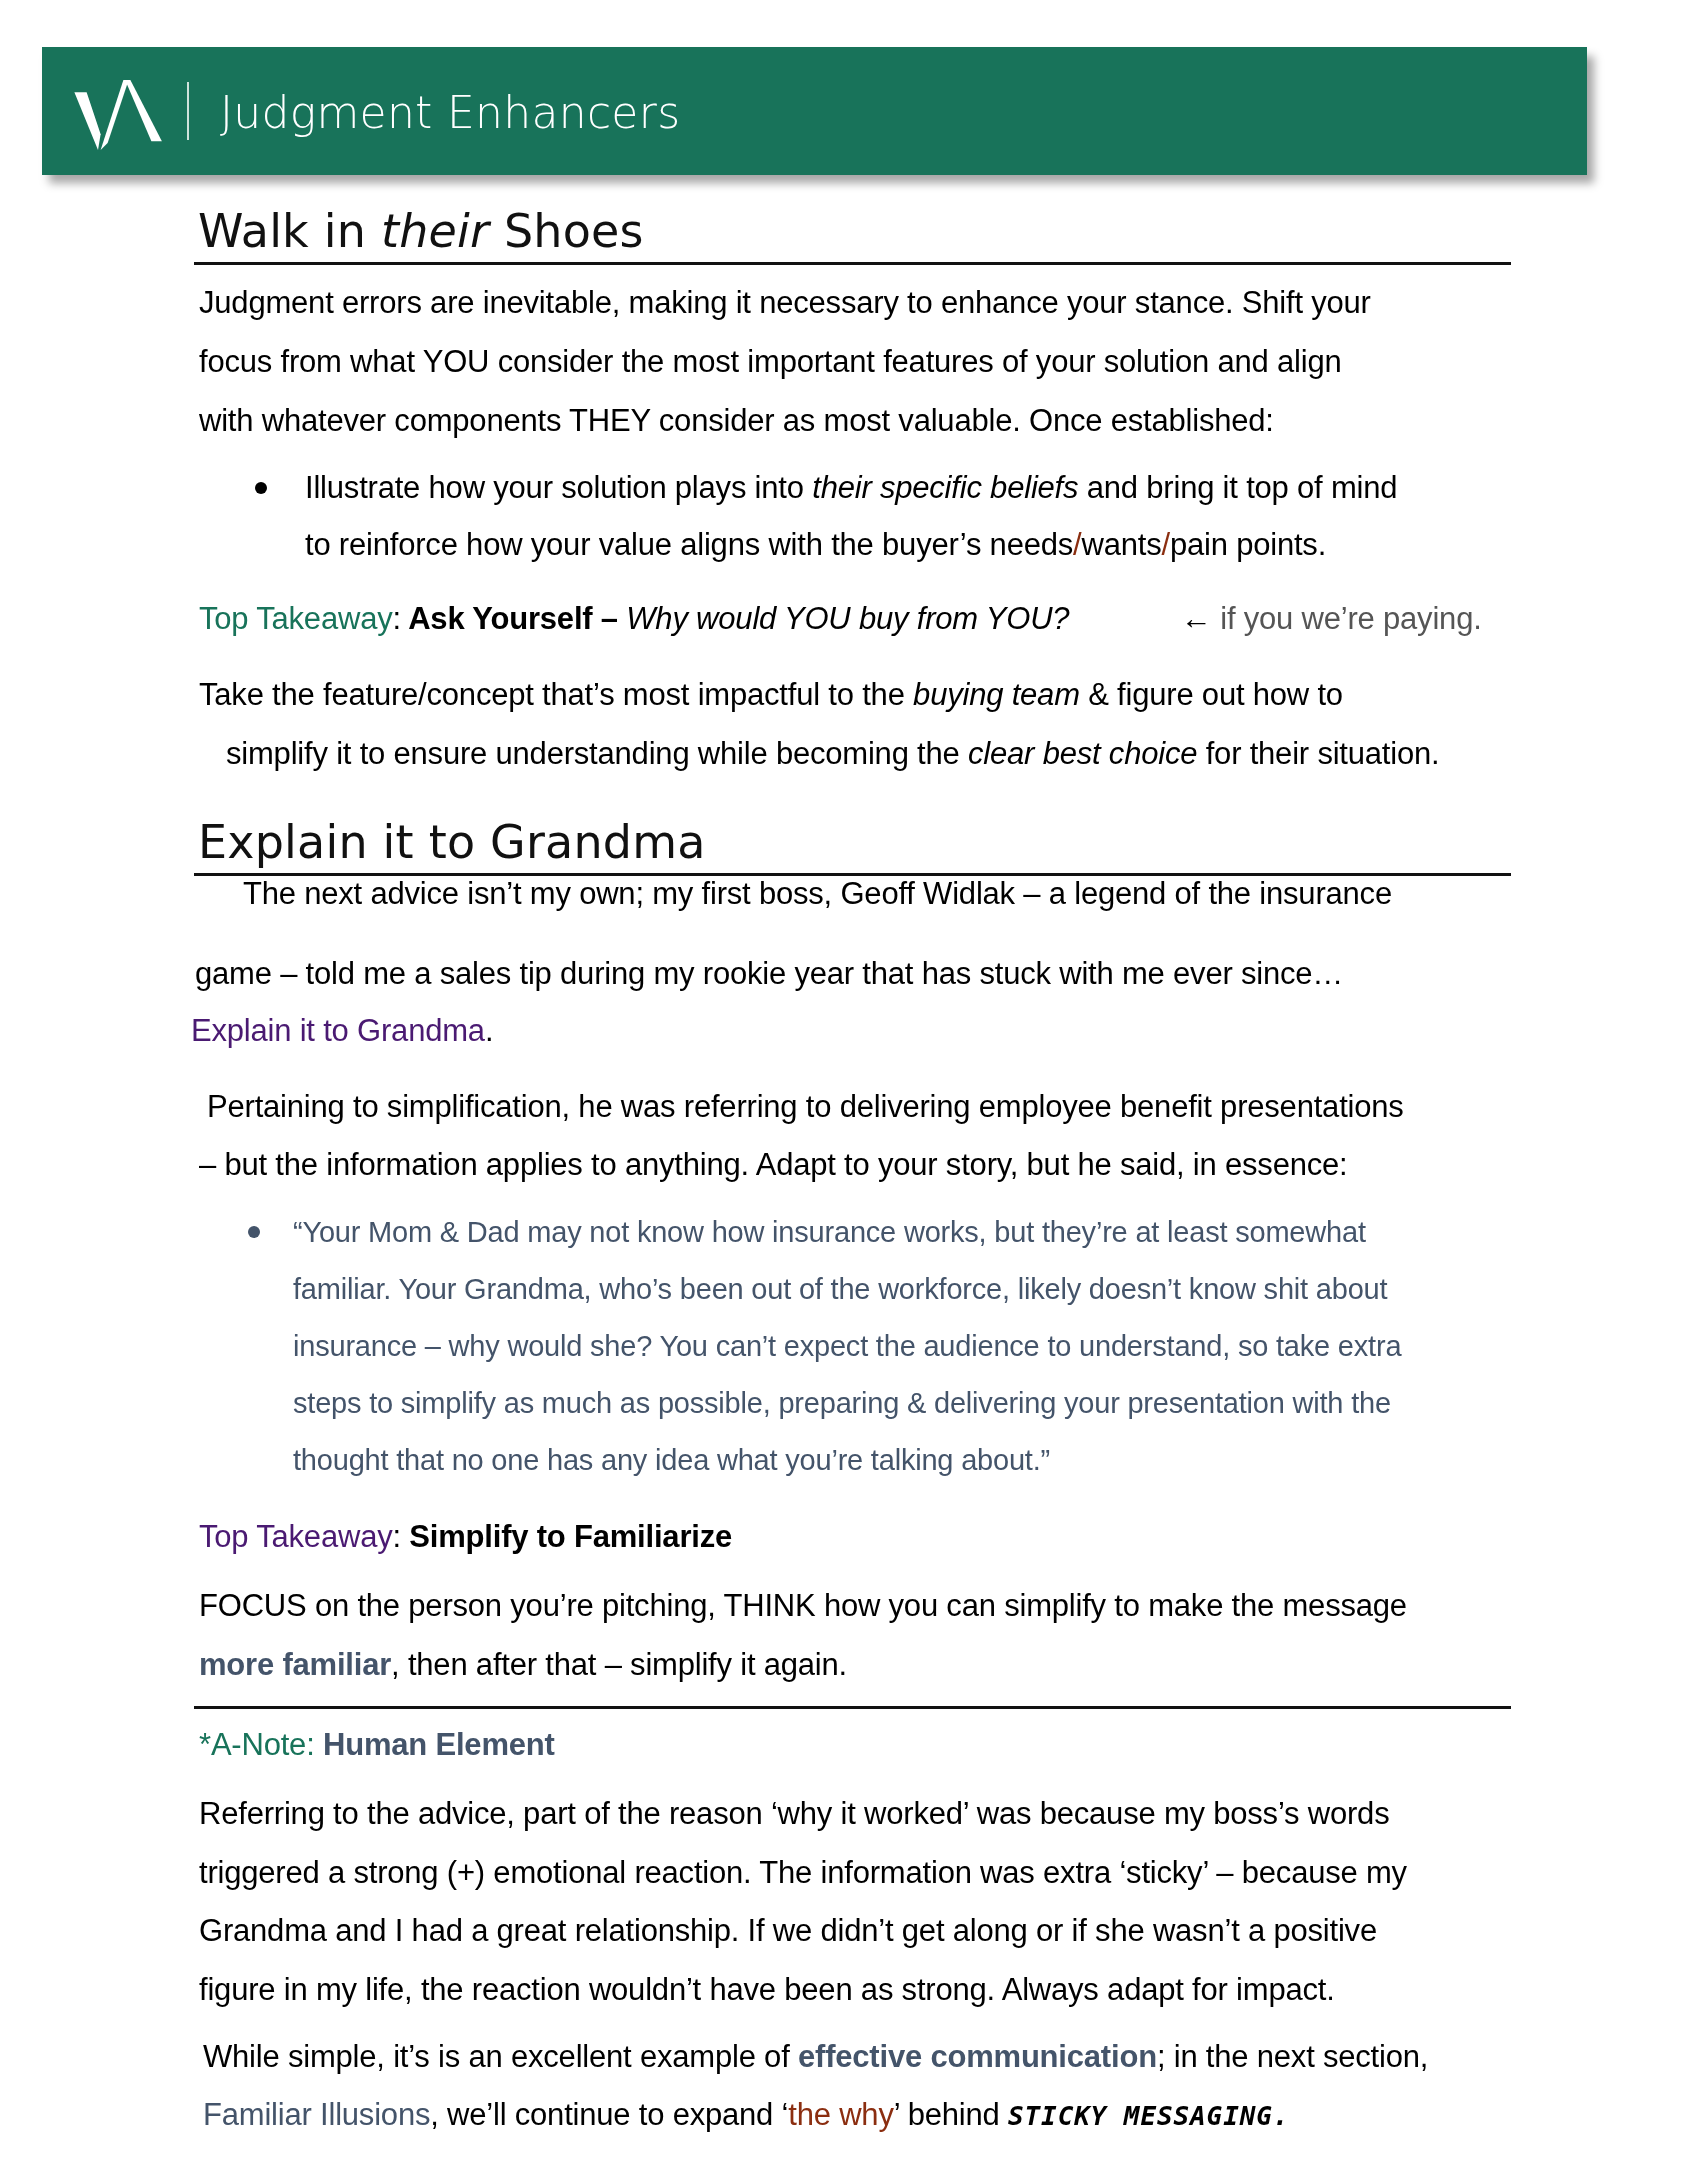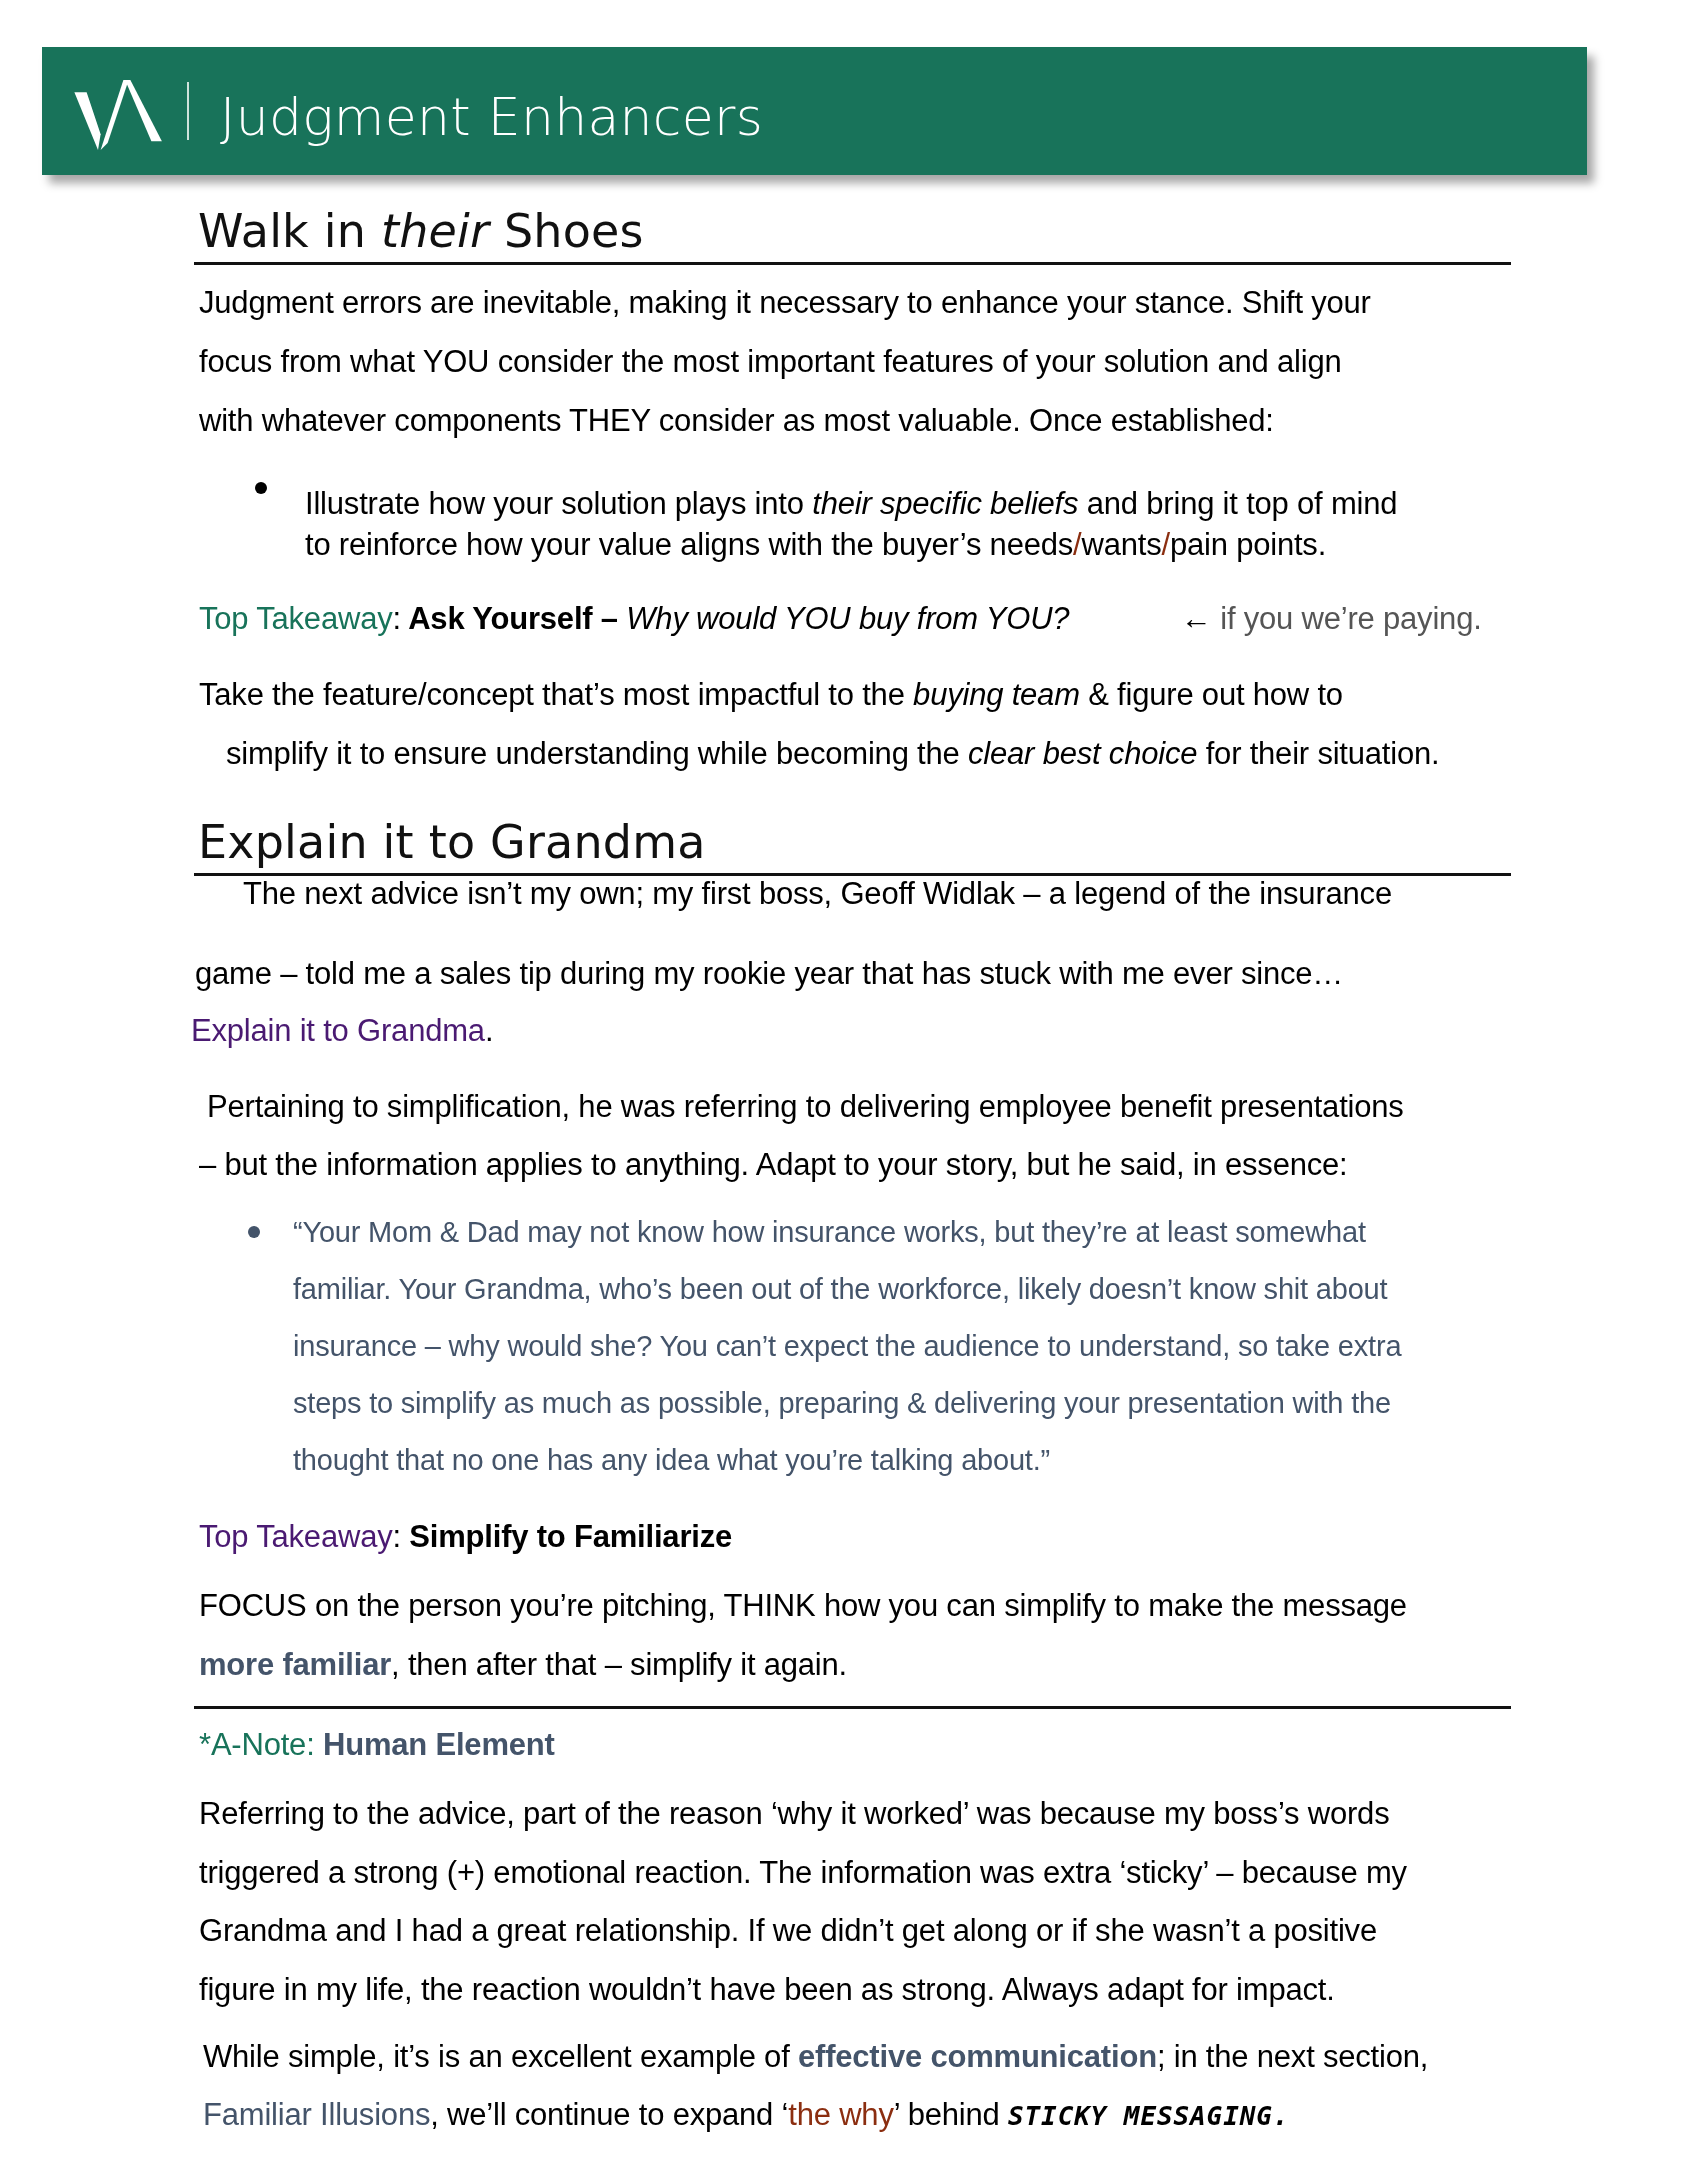--- a/index.html
+++ b/index.html
@@ -2,21 +2,21 @@
 <html style="font-size:14px"><head>
 <meta charset="utf-8">
 <style>
   html, body { margin: 0; padding: 0; background: #ffffff; }
   body { width: 1685px; height: 2181px; position: relative; overflow: hidden;
          font-family: "Liberation Sans", sans-serif; color: #000; }
   .banner { position: absolute; left: 42px; top: 47px; width: 1545px; height: 128px;
             background: #18735A; box-shadow: 7px 8.8px 8.8px rgba(0,0,0,0.35); }
   .logo { position: absolute; left: 32px; top: 33px; width: 90px; height: 70px; }
   .logo-sep { position: absolute; left: 145px; top: 35px; width: 1.8px; height: 58px; background: #cfe3dc; }
-  .banner-title { position: absolute; left: 178px; top: 40px; font-size: 52px; color: #fff;
+  .banner-title { position: absolute; left: 178px; top: 40px; font-size: 44px; color: #fff;
                   font-family: "DejaVu Sans", sans-serif; font-weight: 300; letter-spacing: 0.3px; }
   .h { position: absolute; left: 198px; font-family: "DejaVu Sans", sans-serif; font-size: 46px;
        color: #111; font-weight: normal; letter-spacing: 0.2px; }
   .rule { position: absolute; left: 194px; width: 1317px; height: 2.6px; background: #111; }
   .line { position: absolute; left: 199px; font-size: 31px; white-space: nowrap; line-height: 1;
           font-family: "Liberation Sans", sans-serif; letter-spacing: -0.2px; }
   .it { font-style: italic; }
   .b { font-weight: bold; }
   .green { color: #18735A; }
   .purple { color: #4A1A72; }
@@ -45,21 +45,21 @@
 <div class="h" style="top:204px;">
   <span>Walk in </span><span class="it">their</span><span> Shoes</span>
 </div>
 <div class="rule" style="top:262px;"></div>
 
 <div class="line" style="top:287px;">Judgment errors are inevitable, making it necessary to enhance your stance. Shift your</div>
 <div class="line" style="top:346px;">focus from what YOU consider the most important features of your solution and align</div>
 <div class="line" style="top:405px;">with whatever components THEY consider as most valuable. Once established:</div>
 
 <div class="bullet" style="left:255px; top:482px;"></div>
-<div class="line" style="left:305px; top:488px;">
+<div class="line" style="left:305px; top:472px;">
   <span>Illustrate how your solution plays into </span><span class="it">their specific beliefs</span><span> and bring it top of mind</span>
 </div>
 <div class="line" style="left:305px; top:529px;">
   <span>to reinforce how your value aligns with the buyer’s needs</span><span class="rust">/</span><span>wants</span><span class="rust">/</span><span>pain points.</span>
 </div>
 
 <div class="line" style="top:603px;">
   <span class="green">Top Takeaway</span><span>:</span><span class="b"> Ask Yourself – </span><span class="it">Why would YOU buy from YOU?</span>
 </div>
 <div class="line" style="left:1181px; top:603px;">

